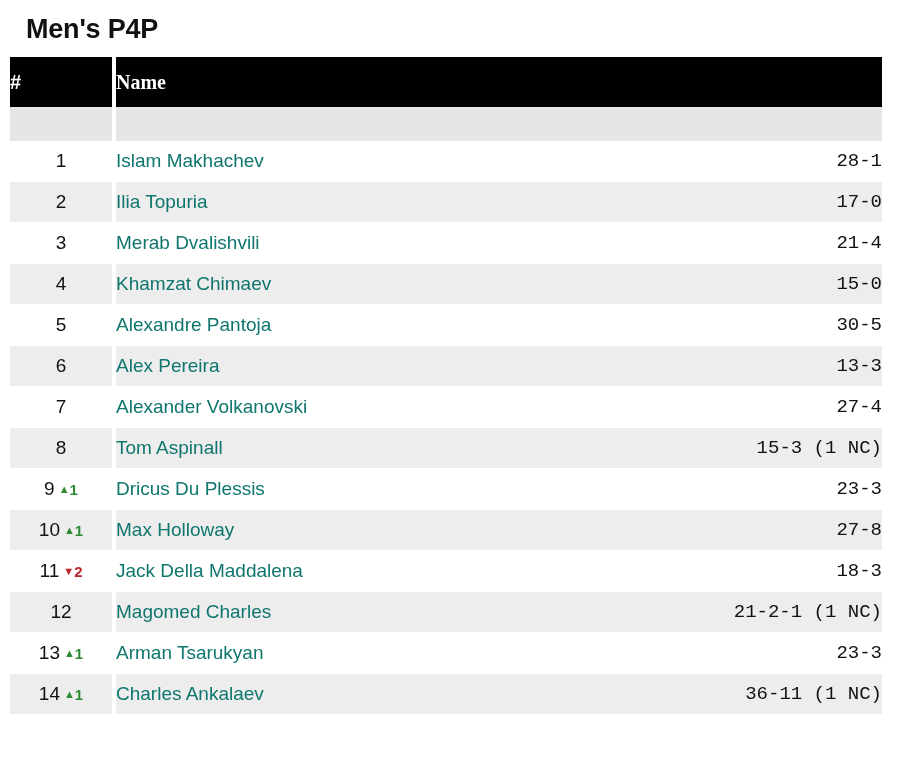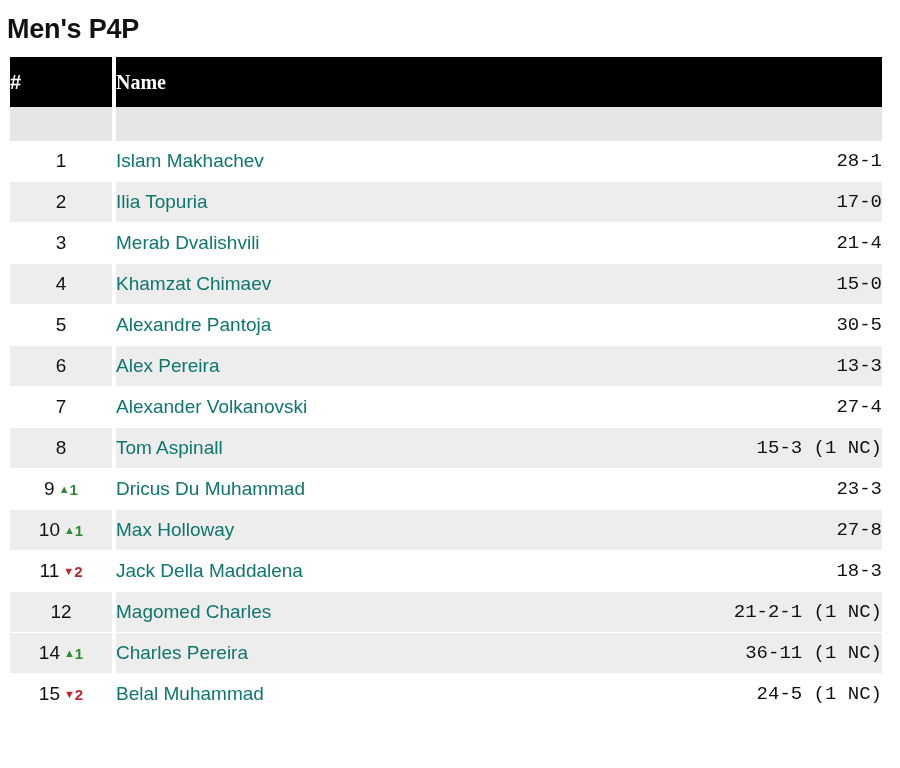--- a/index.html
+++ b/index.html
@@ -18,21 +18,21 @@
     width: 900px;
     height: 768px;
     box-sizing: border-box;
     padding: 0;
     position: relative;
   }
   .page-title {
     font-size: 27px;
     font-weight: bold;
     color: #111111;
-    margin: 14px 0 12px 7px;
+    margin: 14px 0 12px 26px;
     letter-spacing: -0.2px;
   }
   .ranking-table {
     width: 872px;
     margin: 0 0 0 10px;
     border-collapse: collapse;
     table-layout: fixed;
   }
   .ranking-table thead th {
     background: #000000;
@@ -165,44 +165,44 @@
           <td class="cell-name">Alexander Volkanovski</td>
           <td class="cell-record">27-4</td>
         </tr>
         <tr class="data-row even">
           <td class="cell-rank"><span class="rank-num">8</span></td>
           <td class="cell-name">Tom Aspinall</td>
           <td class="cell-record">15-3 (1 NC)</td>
         </tr>
         <tr class="data-row odd">
           <td class="cell-rank"><span class="rank-num">9</span><span class="move up"><span class="arrow">▲</span><span>1</span></span></td>
-          <td class="cell-name">Dricus Du Muhammad</td>
+          <td class="cell-name">Dricus Du Plessis</td>
           <td class="cell-record">23-3</td>
         </tr>
         <tr class="data-row even">
           <td class="cell-rank"><span class="rank-num">10</span><span class="move up"><span class="arrow">▲</span><span>1</span></span></td>
           <td class="cell-name">Max Holloway</td>
           <td class="cell-record">27-8</td>
         </tr>
         <tr class="data-row odd">
           <td class="cell-rank"><span class="rank-num">11</span><span class="move down"><span class="arrow">▼</span><span>2</span></span></td>
           <td class="cell-name">Jack Della Maddalena</td>
           <td class="cell-record">18-3</td>
         </tr>
         <tr class="data-row even">
           <td class="cell-rank"><span class="rank-num">12</span></td>
           <td class="cell-name">Magomed Charles</td>
           <td class="cell-record">21-2-1 (1 NC)</td>
         </tr>
+        <tr class="data-row odd">
+          <td class="cell-rank"><span class="rank-num">13</span><span class="move up"><span class="arrow">▲</span><span>1</span></span></td>
+          <td class="cell-name">Arman Tsarukyan</td>
+          <td class="cell-record">23-3</td>
+        </tr>
         <tr class="data-row even">
           <td class="cell-rank"><span class="rank-num">14</span><span class="move up"><span class="arrow">▲</span><span>1</span></span></td>
-          <td class="cell-name">Charles Pereira</td>
+          <td class="cell-name">Charles Ankalaev</td>
           <td class="cell-record">36-11 (1 NC)</td>
-        </tr>
-        <tr class="data-row odd">
-          <td class="cell-rank"><span class="rank-num">15</span><span class="move down"><span class="arrow">▼</span><span>2</span></span></td>
-          <td class="cell-name">Belal Muhammad</td>
-          <td class="cell-record">24-5 (1 NC)</td>
         </tr>
       </tbody>
   </table>
 
 </div>
 
 </body></html>

